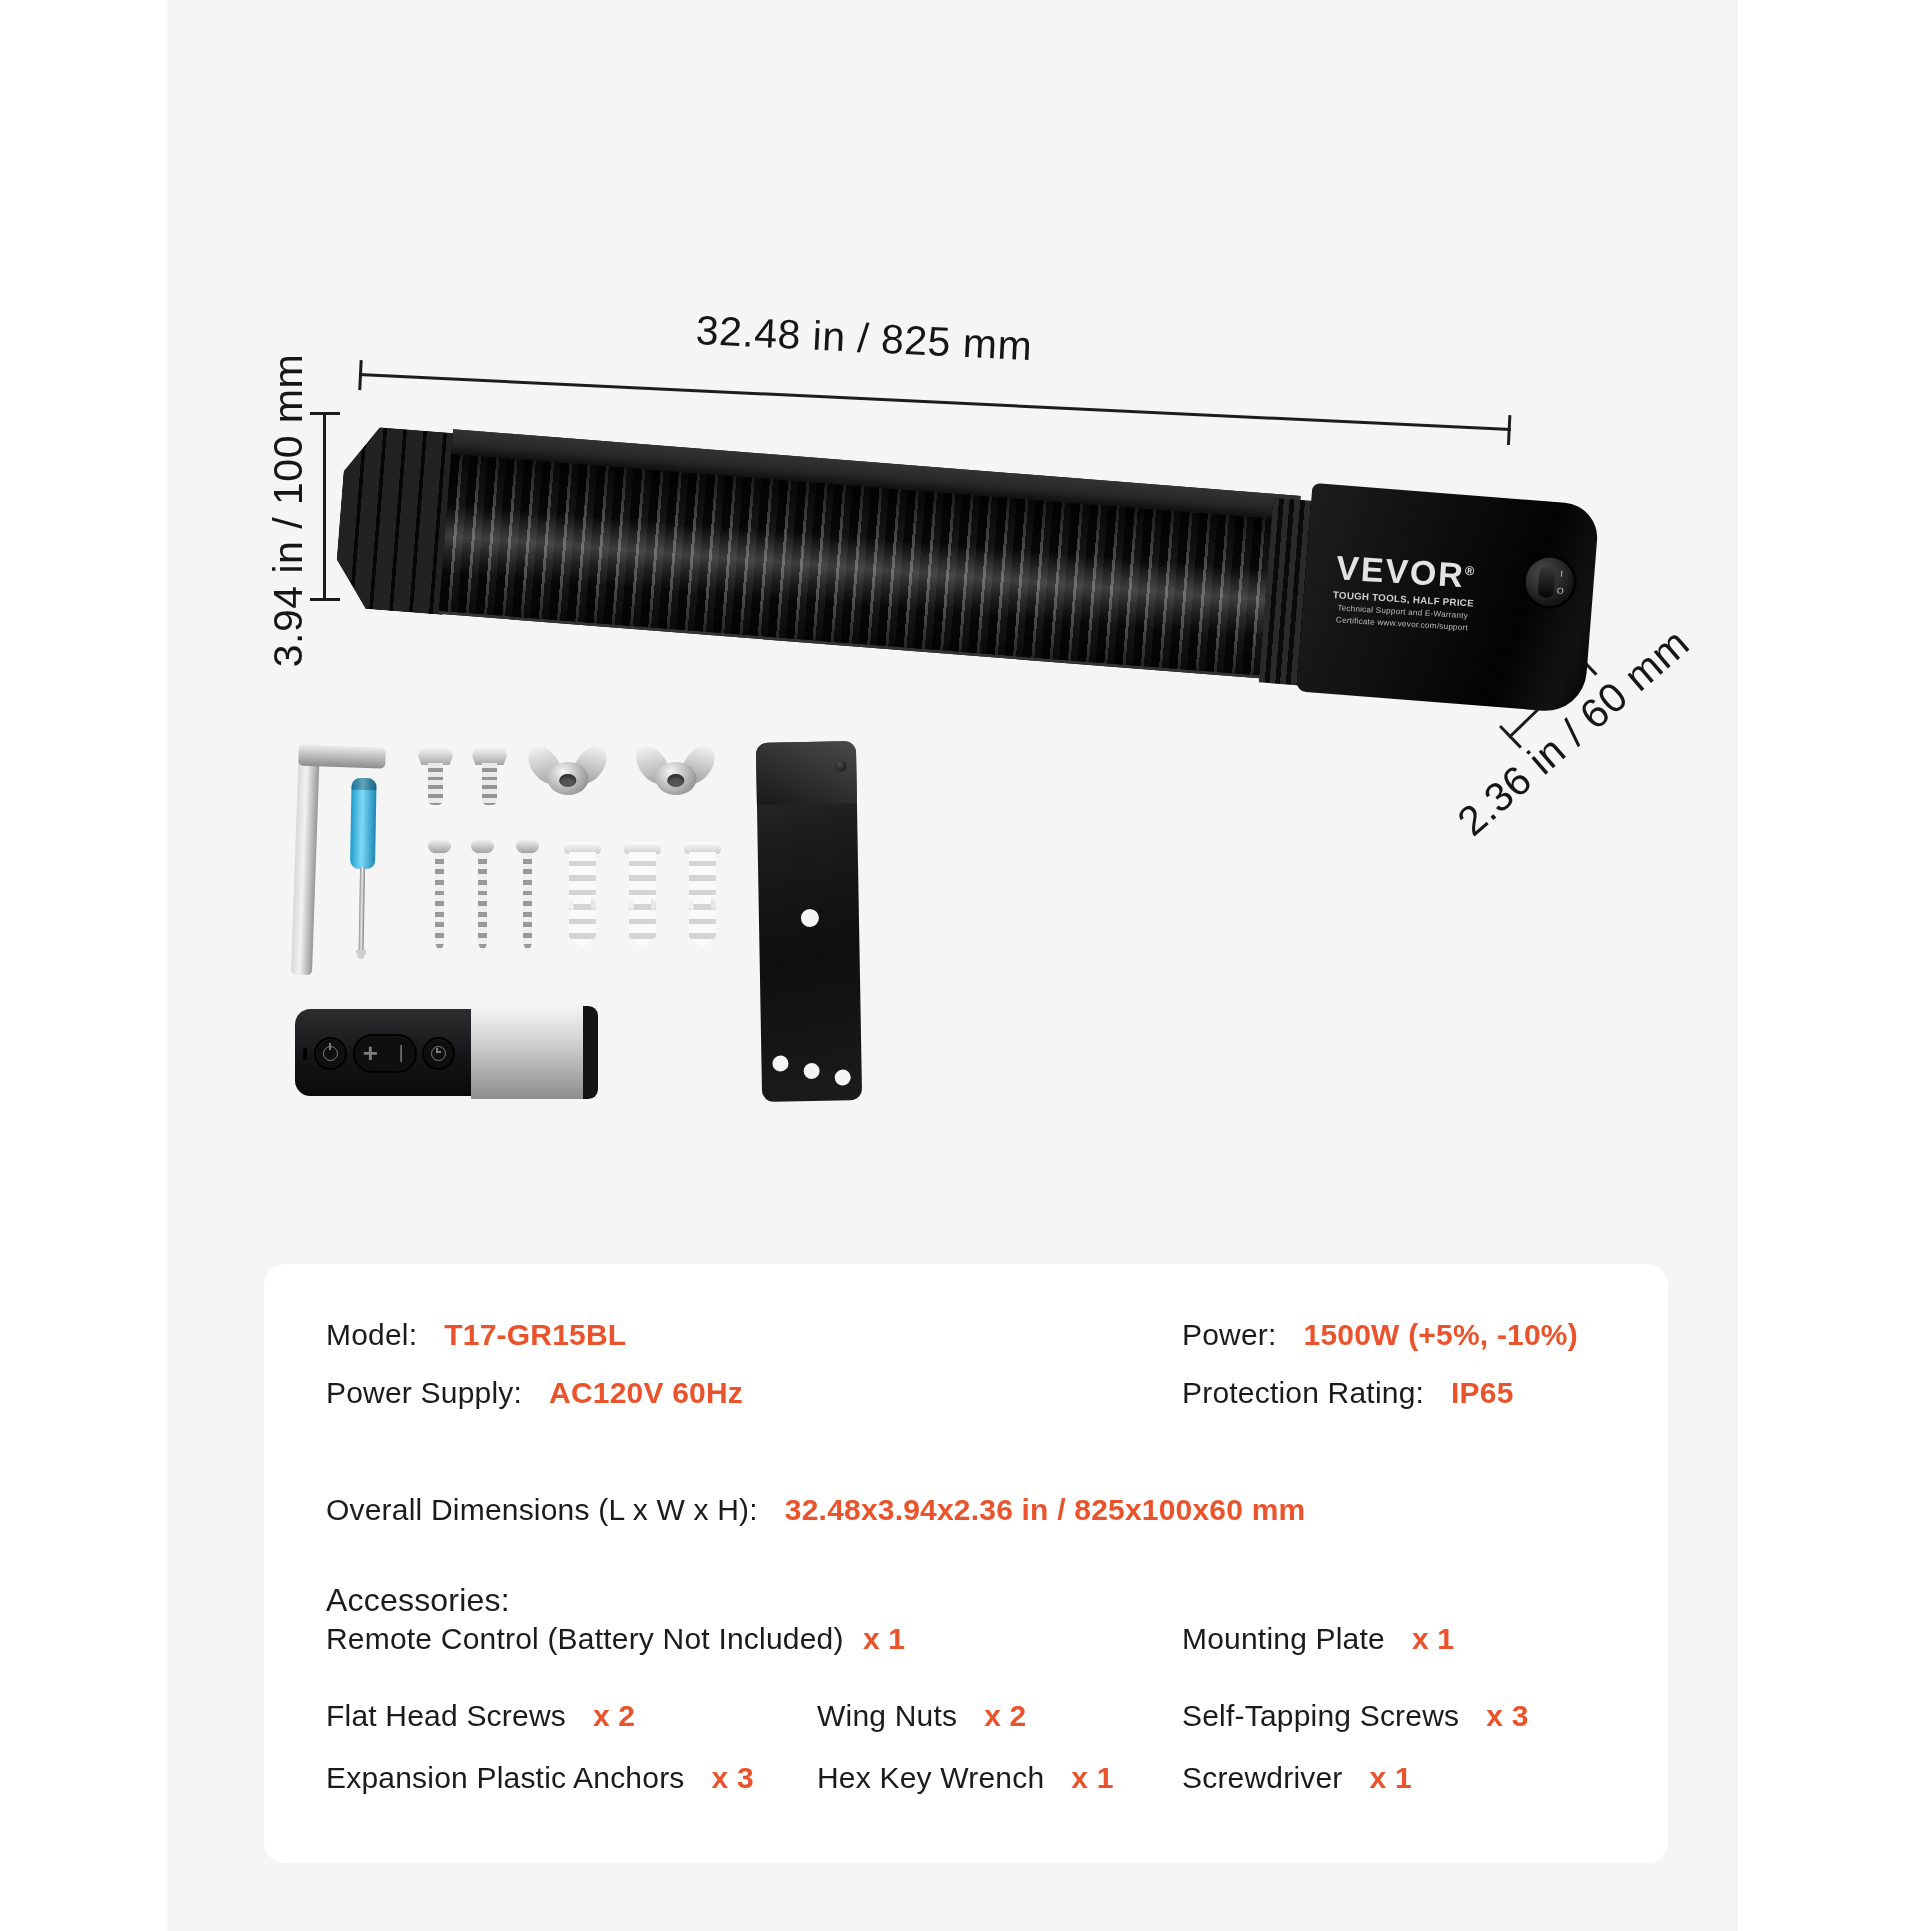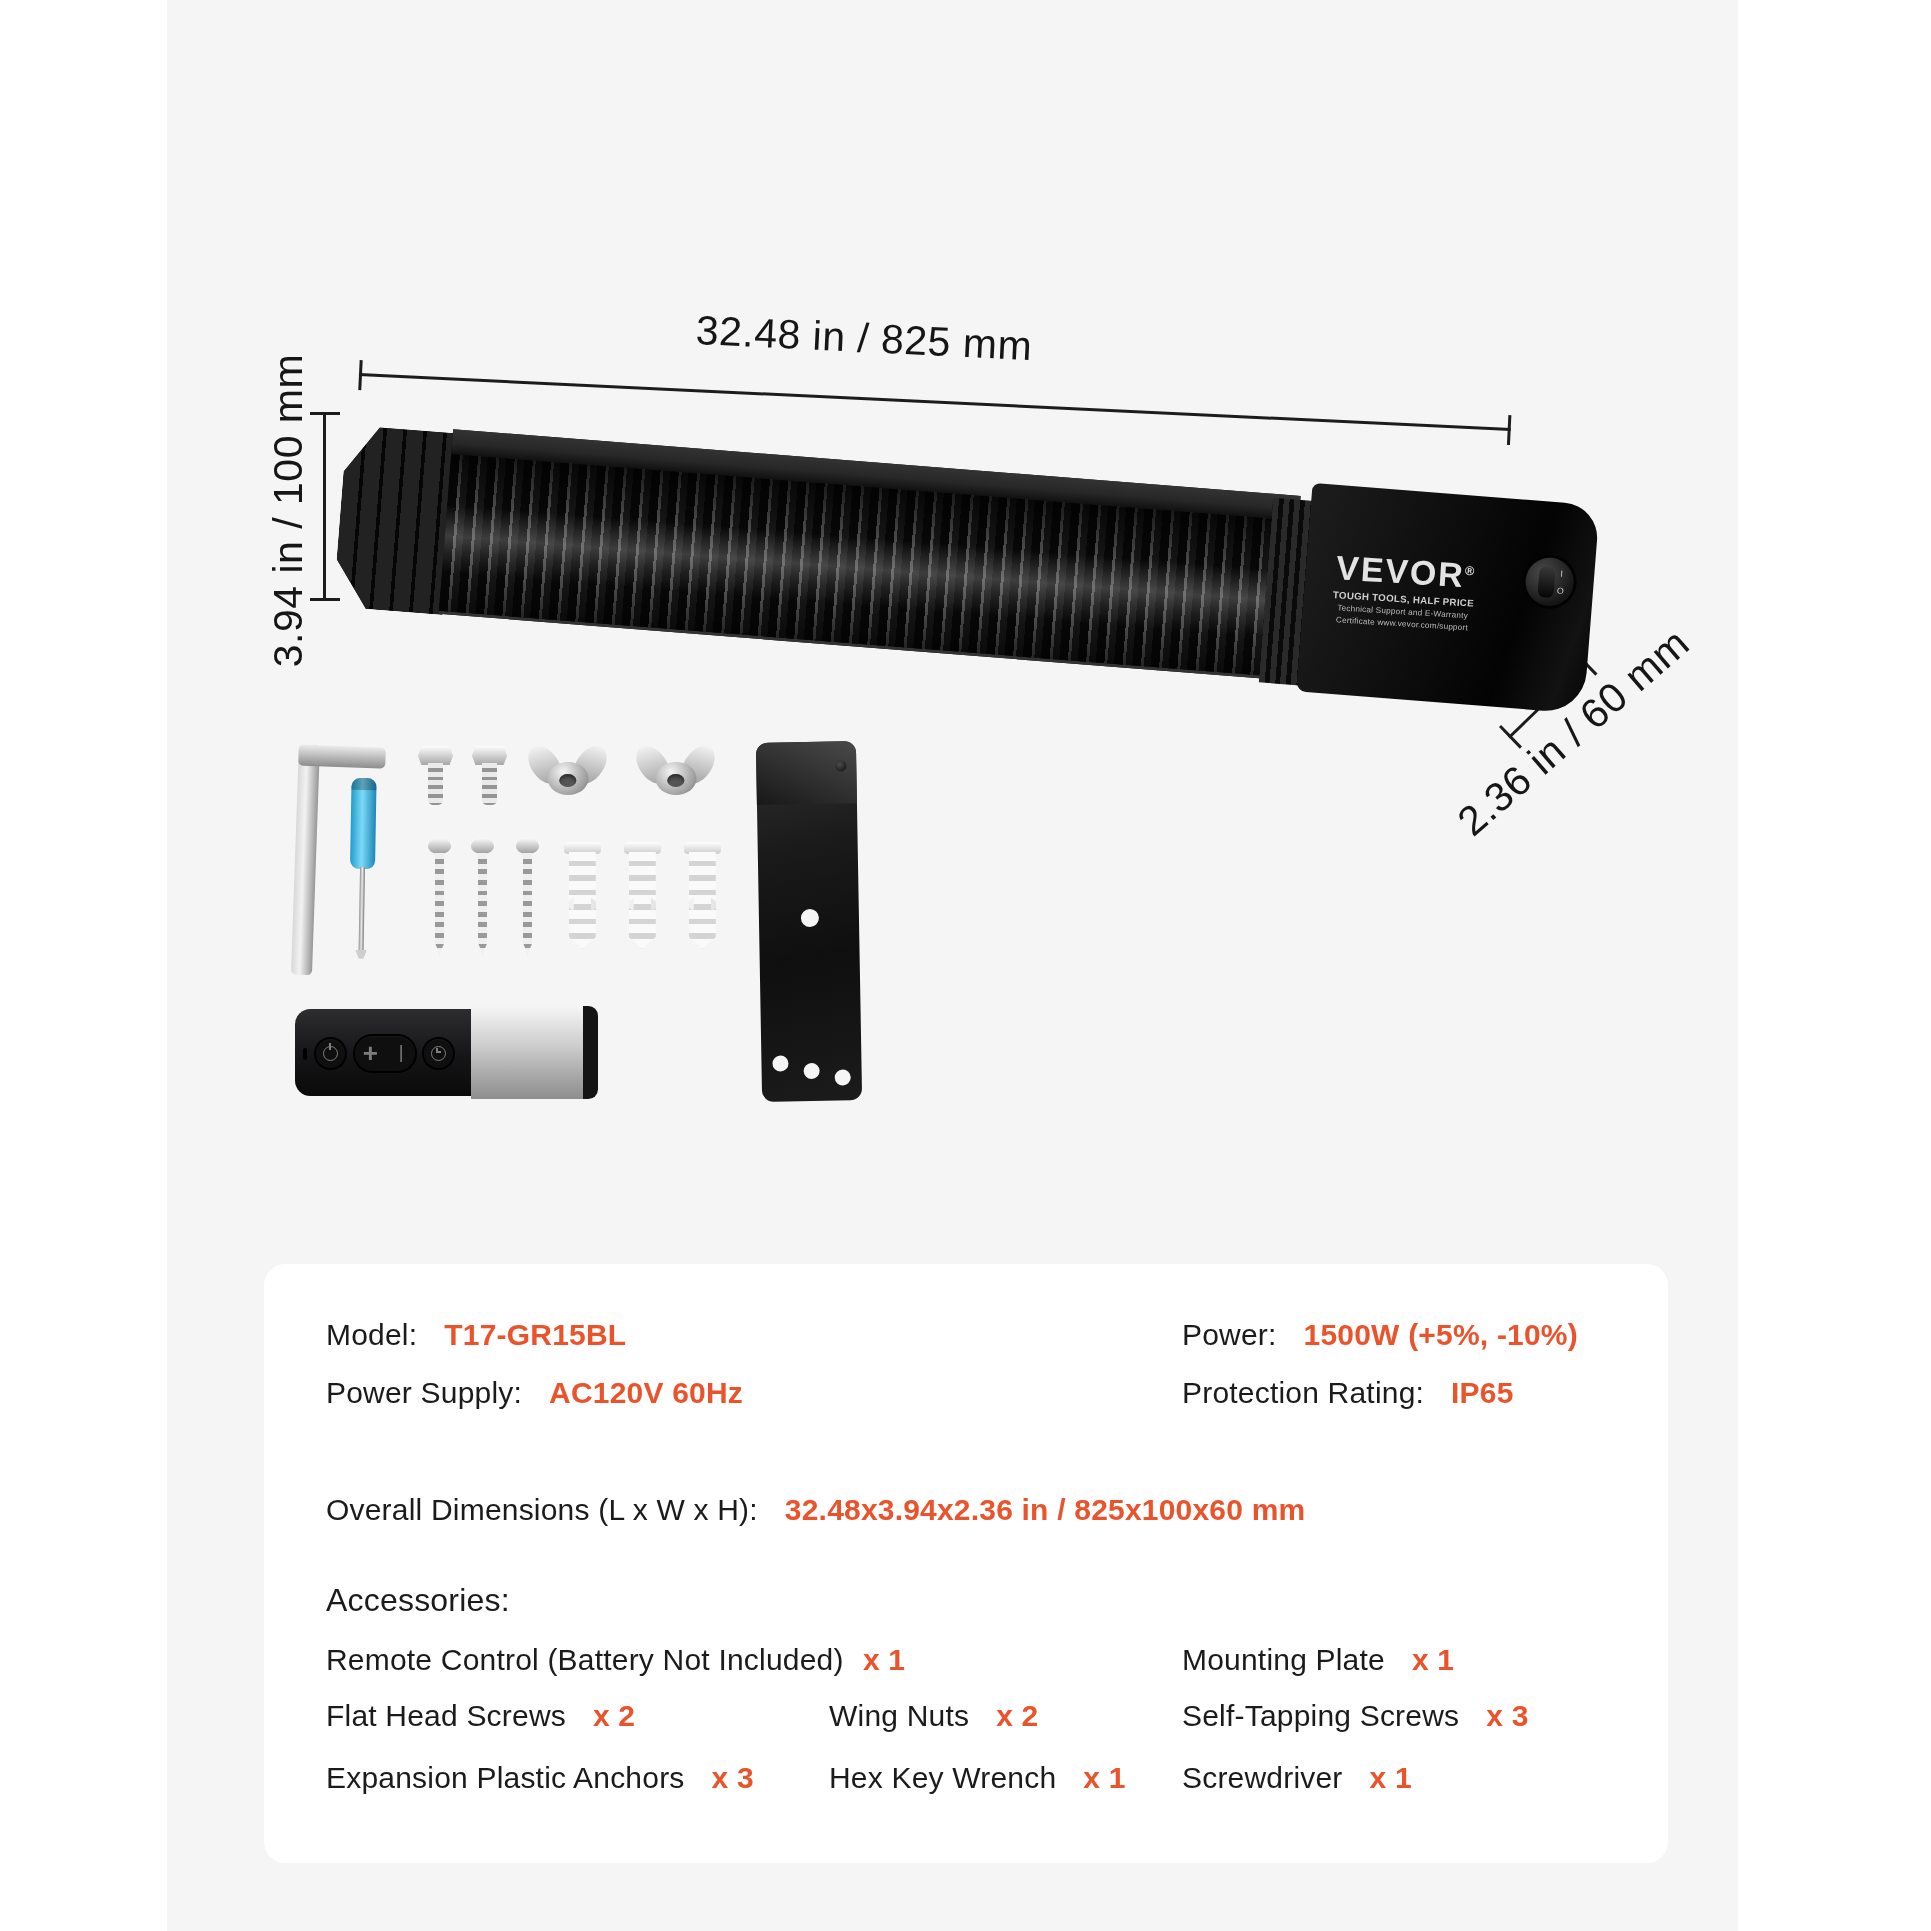--- a/index.html
+++ b/index.html
@@ -141,24 +141,24 @@
   .r-timer .icon-ring::before { content:""; position:absolute; left:4.8px; top:1.9px; width:1.9px; height:4.8px; background:#808080; }
   .r-timer .icon-ring::after  { content:""; position:absolute; left:4.8px; top:4.8px; width:4.8px; height:1.9px; background:#808080; }
   .g-plus { position:absolute; left:9.7px; top:3.9px; color:#7d7d7d; font-size:26px; font-weight:bold; }
   .g-bar  { position:absolute; right:13.5px; top:6.8px; color:#7d7d7d; font-size:18.3px; }
 
   
   .panel { left:264px; top:1264px; width:1404px; height:599px; background:#ffffff; border-radius:21px; }
   .prow { position:absolute; font-size:30px; color:#1b1b1b; white-space:nowrap; letter-spacing:0.2px; }
   .prow .val, .prow .cnt { color:#ea542c; font-weight:bold; margin-left:27px; }
   .prow .cnt-lg { margin-left:19.3px; }
-  .c1 { left:62px; } .c2 { left:565px; } .c3 { left:918px; }
+  .c1 { left:62px; } .c2 { left:553px; } .c3 { left:918px; }
   .r1 { top:54px; } .r2 { top:112px; } .r3 { top:173px; } .r4 { top:229px; }
   .rh { top:318px; font-size:32px; font-weight:normal; }
-  .ra1 { top:379px; } .ra2 { top:435px; } .ra3 { top:497px; }
+  .ra1 { top:358px; } .ra2 { top:435px; } .ra3 { top:497px; }
 </style>
 </head>
 <body>
 
 <div class="abs stage"></div>
 
 <div class="abs dim-line dim-top-line"></div>
 <div class="abs dim-label dim-top-label">32.48 in / 825 mm</div>
 <div class="abs dim-line-v dim-left-line"></div>
 <div class="abs dim-label dim-left-label">3.94 in / 100 mm</div>

